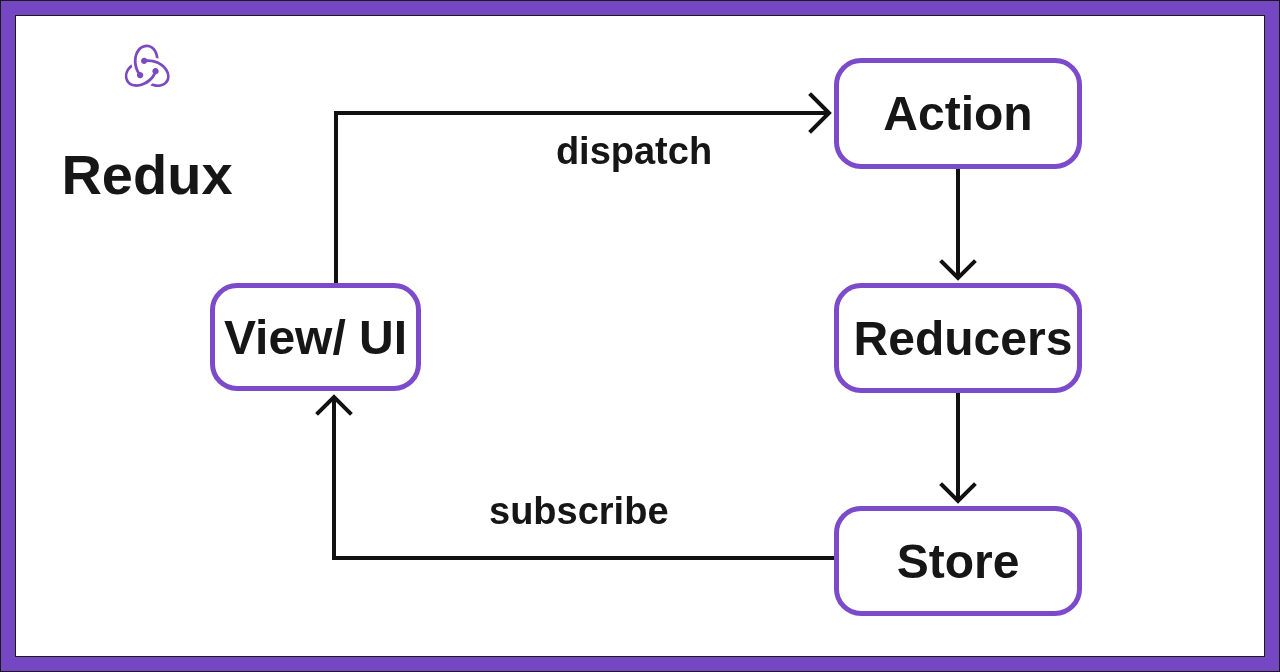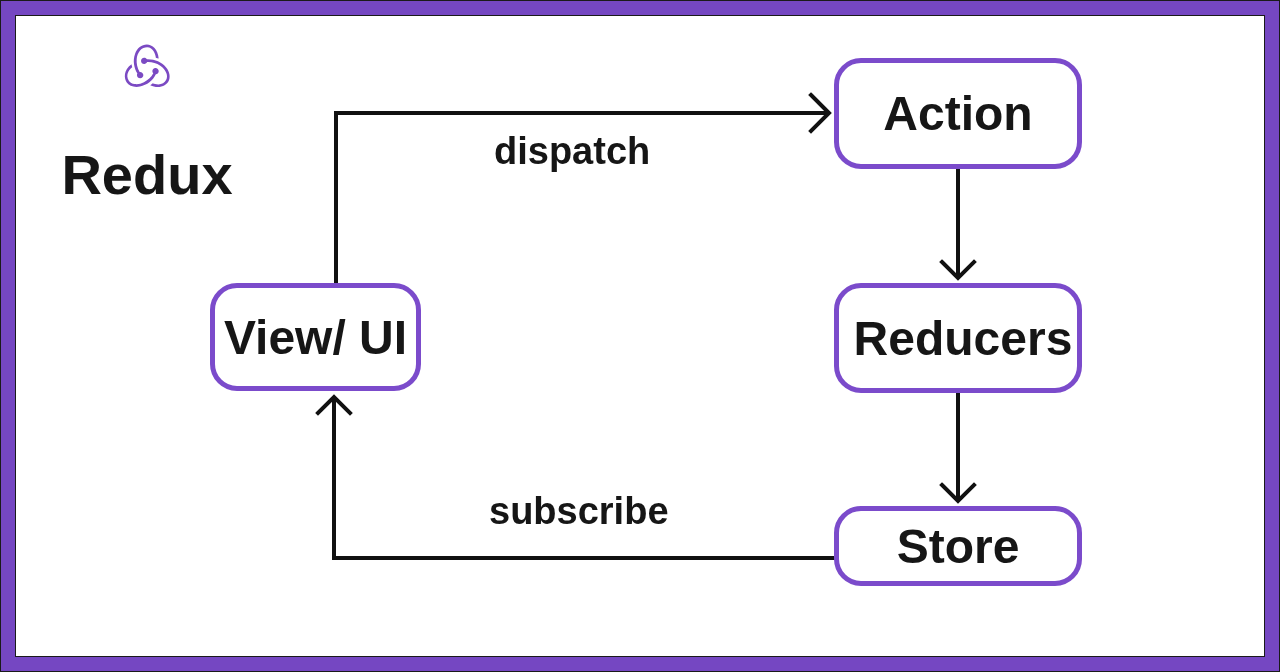--- a/index.html
+++ b/index.html
@@ -34,28 +34,28 @@
     position:absolute;
     background:var(--background);
     border:5px solid var(--box-border);
     border-radius:27px;
     display:flex;align-items:center;justify-content:center;
     font-size:48px;font-weight:700;color:var(--text-black);
     letter-spacing:0px;
   }
   .node-action  {left:833px;top:57px; width:248px;height:111px;}
   .node-reducers{left:833px;top:282px;width:248px;height:110px;padding-left:10px;}
-  .node-store   {left:833px;top:505px;width:248px;height:80px;}
+  .node-store   {left:833px;top:505px;width:248px;height:110px;}
   .node-view-ui {left:209px;top:282px;width:211px;height:108px;}
   .edge-label{
     position:absolute;
     font-size:38px;font-weight:700;color:var(--text-black);
     line-height:1;
   }
-  .label-dispatch {left:493px;top:131px;width:280px;}
+  .label-dispatch {left:493px;top:131px;width:280px;text-align:center;}
   .label-subscribe{left:488px;top:491px;width:280px;text-align:left;}
   .arrows{position:absolute;left:0;top:0;width:1280px;height:672px;pointer-events:none;}
 </style>
 </head>
 <body>
 
 <div class="canvas">
 
   <div class="brand">
     <svg viewBox="0 0 100 100" aria-hidden="true">

